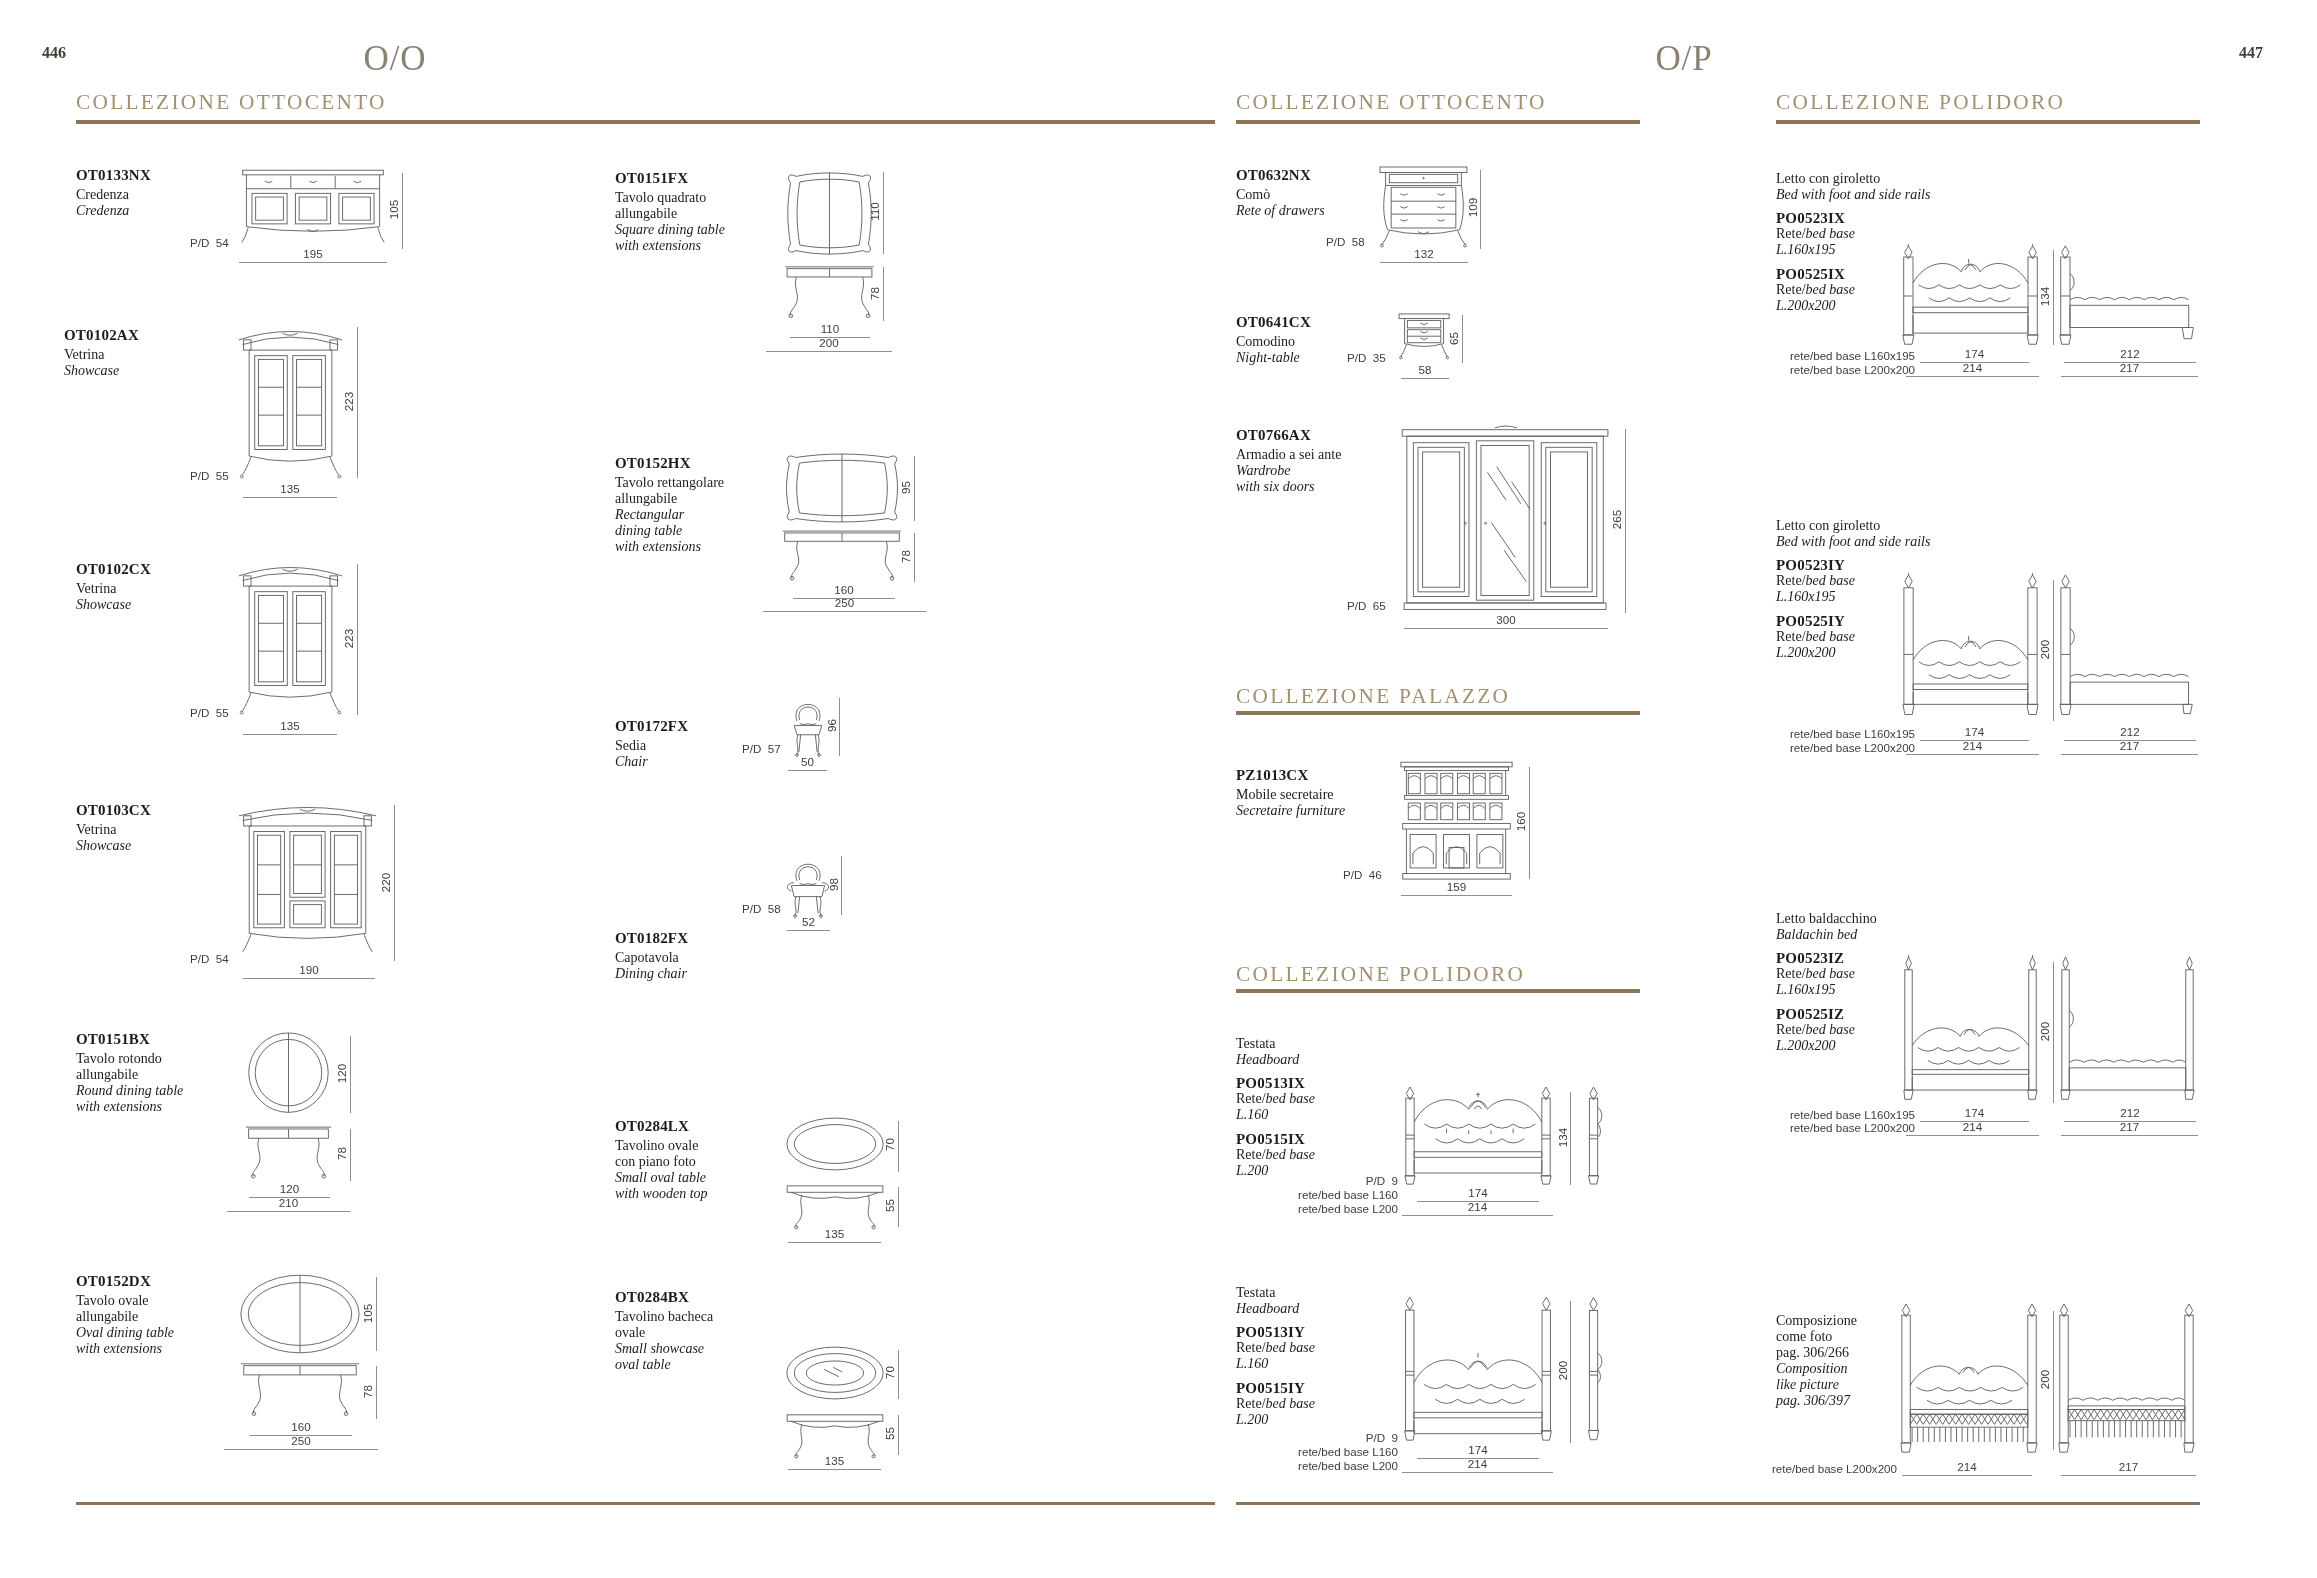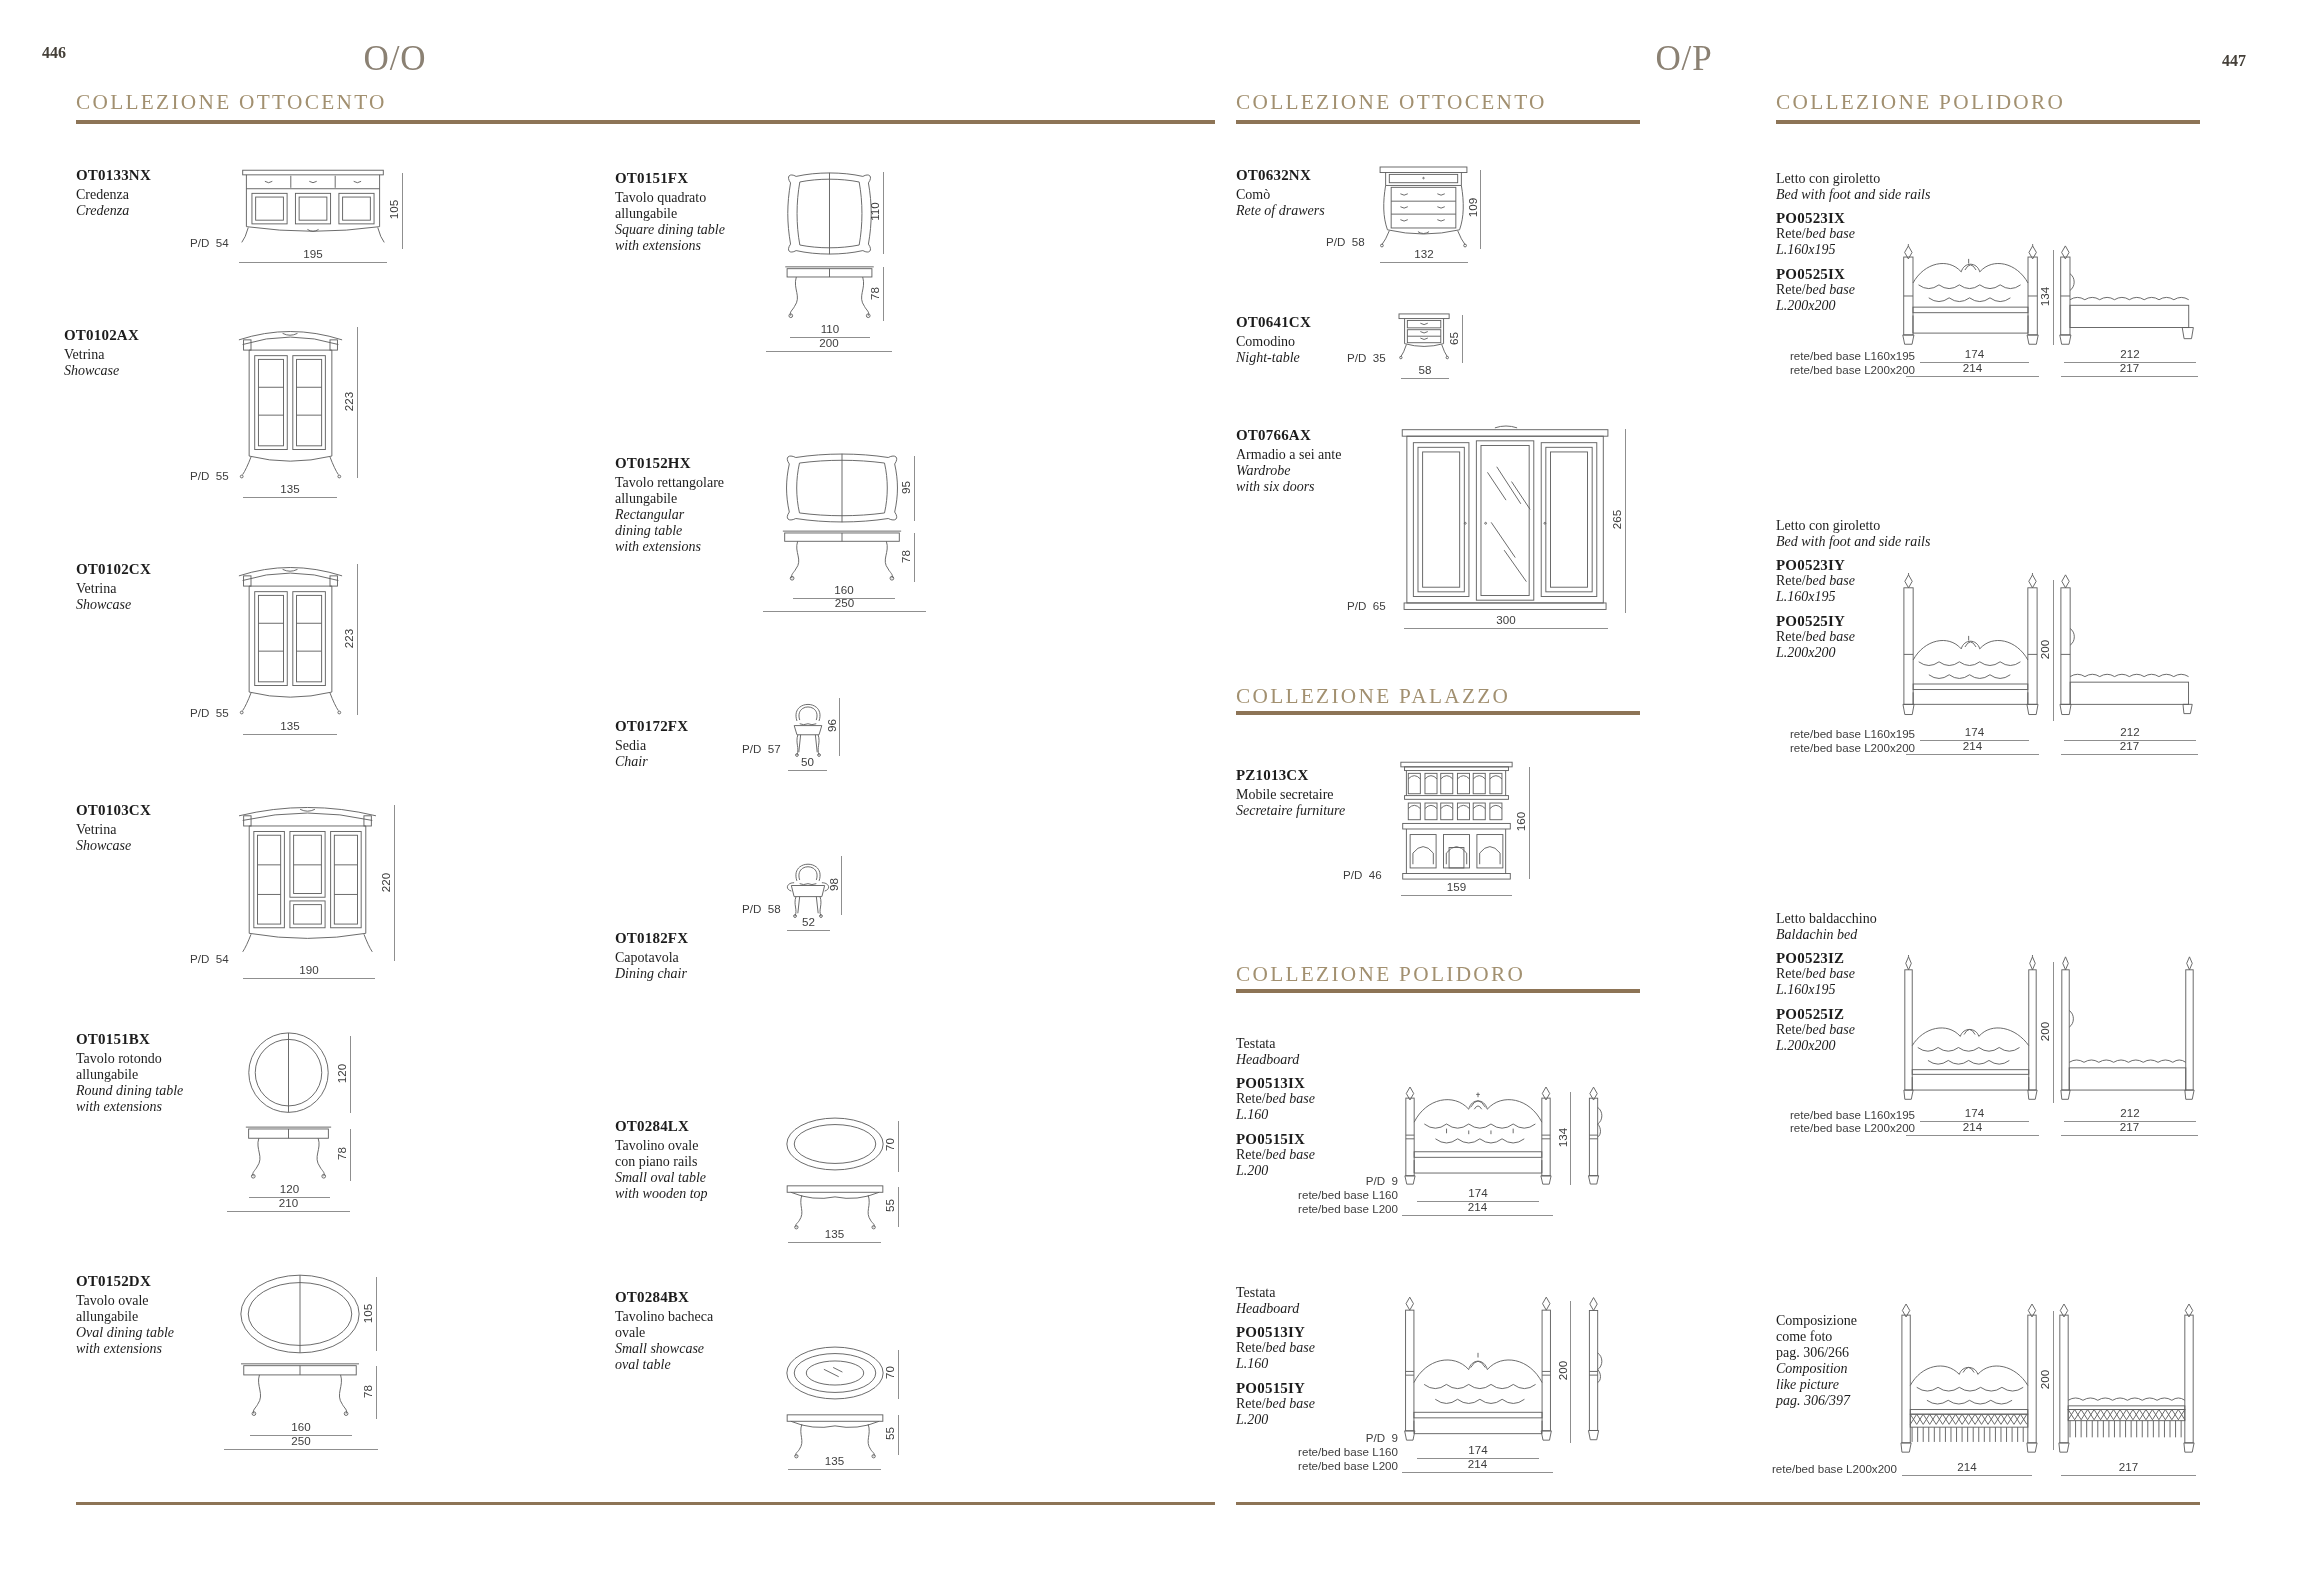--- a/index.html
+++ b/index.html
@@ -25,21 +25,21 @@
   .rlab{text-align:right}
   .dwg{position:absolute;overflow:visible}
   .dwg path,.dwg rect,.dwg circle,.dwg ellipse{stroke:#606060;fill:none;stroke-width:1}
 </style>
 </head>
 <body>
 
 <div class="sheet">
 
   <div class="abs pagenum" style="left:42px;top:44px">446</div>
-  <div class="abs pagenum" style="left:2222px;top:52px;width:58px;text-align:left">447</div>
+  <div class="abs pagenum" style="left:2222px;top:44px;width:58px;text-align:center">447</div>
   <div class="abs spreadcode" style="left:330px;top:39px;width:130px">O/O</div>
   <div class="abs spreadcode" style="left:1619px;top:39px;width:130px">O/P</div>
 
   <div class="sech" style="left:76px;top:90px">COLLEZIONE OTTOCENTO</div>
   <div class="srule" style="left:76px;top:120px;width:1139px"></div>
   <div class="sech" style="left:1236px;top:90px">COLLEZIONE OTTOCENTO</div>
   <div class="srule" style="left:1236px;top:120px;width:404px"></div>
   <div class="sech" style="left:1776px;top:90px">COLLEZIONE POLIDORO</div>
   <div class="srule" style="left:1776px;top:120px;width:424px"></div>
   <div class="sech" style="left:1236px;top:684px">COLLEZIONE PALAZZO</div>
@@ -288,21 +288,21 @@
       <circle cx="41" cy="69" r="1.5"></circle>
   </svg>
   <div class="vline" style="left:841px;top:856px;height:59px"></div>
   <div class="dim vlab" style="left:813px;top:878px">98</div>
   <div class="dim" style="left:742px;top:902px">P/D  58</div>
   <div class="dim wdim" style="left:787px;top:915px;width:43px">52</div>
 
   <div class="tb" style="left:615px;top:1118px">
     <div class="code">OT0284LX</div>
     <div class="it">Tavolino ovale
-con piano rails</div>
+con piano foto</div>
     <div class="en">Small oval table
 with wooden top</div>
   </div>
   <svg class="dwg" style="left:785px;top:1116px" width="100" height="56" viewBox="0 0 108 60">
     <ellipse cx="54" cy="30" rx="52" ry="28"></ellipse>
       <ellipse cx="54" cy="30" rx="44" ry="21"></ellipse>
   </svg>
   <svg class="dwg" style="left:785px;top:1184px" width="100" height="46" viewBox="0 0 108 50">
     <rect x="2" y="2" width="104" height="7"></rect>
     <path d="M6,9 Q30,19 54,14 Q78,19 102,9"></path>

